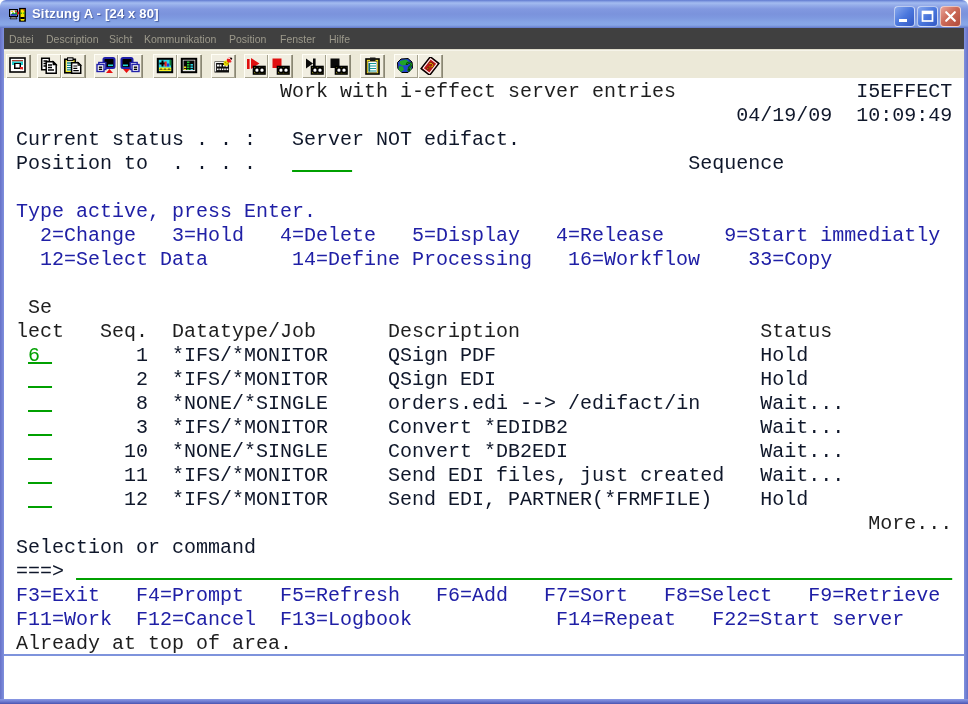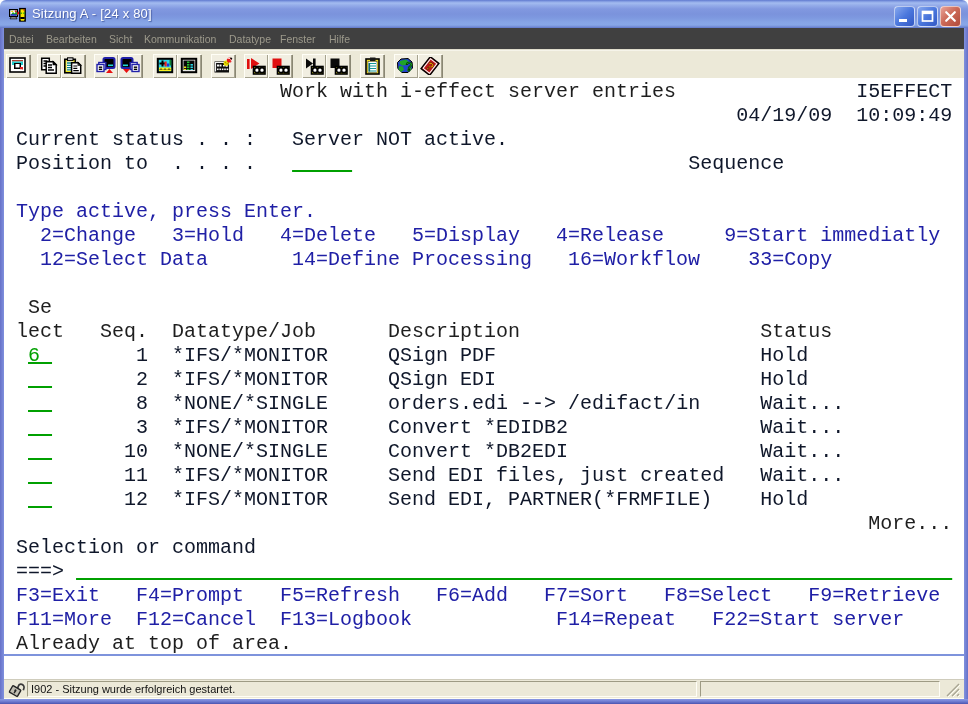--- a/index.html
+++ b/index.html
@@ -2,21 +2,21 @@
 <html><head>
 <meta charset="utf-8">
 <style>
 html,body{margin:0;padding:0;width:968px;height:704px;overflow:hidden;background:#fff;}
 body{font-family:"Liberation Sans",sans-serif;position:relative;}
 #win{position:absolute;left:0;top:0;width:968px;height:704px;}
 
 #title{position:absolute;left:0;top:0;width:968px;height:28px;border-radius:6px 6px 0 0;
 background:linear-gradient(to bottom,#5d77cd 0px,#7b94de 1px,#a3bbf0 3px,#96aeea 5px,#8198e0 9px,#7b93dc 14px,#7e99e0 18px,#86a4e6 22px,#88a7e8 25px,#7189d4 27px,#5f77c8 28px);}
 #ticon{position:absolute;left:9px;top:6px;width:17px;height:17px;}
-#ttext{position:absolute;left:32px;top:6px;font-size:13px;font-weight:normal;color:#fff;
+#ttext{position:absolute;left:32px;top:6px;font-size:13px;font-weight:bold;color:#fff;
 letter-spacing:0.2px;text-shadow:1px 1px 1px rgba(20,40,110,0.55);}
 .wbtn{position:absolute;top:6px;width:21px;height:21px;border-radius:4px;border:1px solid rgba(255,255,255,0.65);box-sizing:border-box;}
 #bmin{left:894px;background:linear-gradient(135deg,#88a8ee 0%,#4a77dd 50%,#3358c4 100%);}
 #bmax{left:917px;background:linear-gradient(135deg,#88a8ee 0%,#4a77dd 50%,#3358c4 100%);}
 #bclose{left:940px;background:linear-gradient(135deg,#e8a297 0%,#cd6a58 45%,#b04a3a 100%);}
 
 .vb{position:absolute;top:28px;width:4px;height:671px;}
 #vbl{left:0;background:linear-gradient(to right,#6671c8,#8091de);} #vbr{left:964px;background:linear-gradient(to left,#6671c8,#8091de);}
 #bottomb{position:absolute;left:0;top:699px;width:968px;height:5px;background:linear-gradient(to bottom,#8a9ae4 0px,#7583d6 2px,#5a64be 4px,#4a53ae 5px);}
 
@@ -69,24 +69,24 @@
         </svg></div>
     <div class="wbtn" id="bclose"><svg width="19" height="19" viewBox="0 0 19 19">
           <path d="M5.2 5.2 L13.8 13.8 M13.8 5.2 L5.2 13.8" stroke="#fff" stroke-width="2.2" stroke-linecap="round"></path>
         </svg></div>
   </div>
   <div class="vb" id="vbl"></div>
   <div class="vb" id="vbr"></div>
   <div id="bottomb"></div>
   <div id="menubar">
     <span class="mi" style="left:5px">Datei</span>
-    <span class="mi" style="left:42px">Bearbeiten</span>
+    <span class="mi" style="left:42px">Description</span>
     <span class="mi" style="left:105px">Sicht</span>
     <span class="mi" style="left:140px">Kommunikation</span>
-    <span class="mi" style="left:225px">Datatype</span>
+    <span class="mi" style="left:225px">Position</span>
     <span class="mi" style="left:276px">Fenster</span>
     <span class="mi" style="left:325px">Hilfe</span>
   </div>
   <div id="toolbar">
     <div class="tb" style="left:2px" id="tb1">
         <svg width="20" height="18" viewBox="0 0 20 18">
       <rect x="2" y="1" width="15" height="14" fill="#fff" stroke="#000" stroke-width="1.6"></rect>
       <rect x="4" y="3" width="11" height="1.5" fill="#b04030"></rect>
       <rect x="4" y="4.5" width="11" height="3.5" fill="#22cccc"></rect>
       <rect x="6" y="6" width="7" height="6" fill="#000"></rect>
@@ -265,59 +265,37 @@
         <rect x="4.5" y="1.5" width="11" height="15" fill="#b81818" stroke="#000" stroke-width="1.4"></rect>
         <rect x="6" y="3" width="8" height="12" fill="none" stroke="#f8f8f8" stroke-width="1"></rect>
         <text x="6.8" y="13" font-family="Liberation Sans" font-size="11" font-weight="bold" fill="#f8a800" stroke="#401000" stroke-width="0.4">?</text>
       </g>
     </svg>
       </div>
   </div>
   <div id="term">
       <pre id="pre">                       <span class="k">Work with i-effect server entries</span>               <span class="g">I5EFFECT</span>
                                                              <span class="g">04/19/09  10:09:49</span>
- <span class="g">Current status . . :   Server NOT active.</span>
+ <span class="g">Current status . . :   Server NOT edifact.</span>
  <span class="g">Position to  . . . .</span>   <span class="gu">     </span>                            <span class="g">Sequence</span>
 
  <span class="b">Type active, press Enter.</span>
    <span class="b">2=Change   3=Hold   4=Delete   5=Display   4=Release     9=Start immediatly</span>
    <span class="b">12=Select Data       14=Define Processing   16=Workflow    33=Copy</span>
 
   <span class="k">Se</span>
  <span class="k">lect   Seq.  Datatype/Job      Description</span>                    <span class="k">Status</span>
   <span class="gu">6 </span>       <span class="g">1  *IFS/*MONITOR     QSign PDF</span>                      <span class="g">Hold</span>
   <span class="gu">  </span>       <span class="g">2  *IFS/*MONITOR     QSign EDI</span>                      <span class="g">Hold</span>
   <span class="gu">  </span>       <span class="g">8  *NONE/*SINGLE     orders.edi --&gt; /edifact/in</span>     <span class="g">Wait...</span>
   <span class="gu">  </span>       <span class="g">3  *IFS/*MONITOR     Convert *EDIDB2</span>                <span class="g">Wait...</span>
   <span class="gu">  </span>      <span class="g">10  *NONE/*SINGLE     Convert *DB2EDI</span>                <span class="g">Wait...</span>
   <span class="gu">  </span>      <span class="g">11  *IFS/*MONITOR     Send EDI files, just created</span>   <span class="g">Wait...</span>
   <span class="gu">  </span>      <span class="g">12  *IFS/*MONITOR     Send EDI, PARTNER(*FRMFILE)</span>    <span class="g">Hold</span>
                                                                         <span class="k">More...</span>
  <span class="g">Selection or command</span>
  <span class="g">===&gt;</span> <span class="gu">                                                                         </span>
  <span class="b">F3=Exit   F4=Prompt   F5=Refresh   F6=Add   F7=Sort   F8=Select   F9=Retrieve</span>
- <span class="b">F11=More  F12=Cancel  F13=Logbook            F14=Repeat   F22=Start server</span>
+ <span class="b">F11=Work  F12=Cancel  F13=Logbook            F14=Repeat   F22=Start server</span>
  <span class="k">Already at top of area.</span></pre>
       <div style="position:absolute;left:0;top:576px;width:960px;height:2px;background:#7e93dc"></div>
     </div>
-  <div id="status">
-    <svg id="slock" style="position:absolute;left:3px;top:1px" width="20" height="17" viewBox="0 0 20 17">
-      <g transform="rotate(30 10 9)">
-        <path d="M9.5 6.5 V4.7 a3 3 0 0 1 6 0 V7" fill="none" stroke="#3a3a3a" stroke-width="1.7" transform="rotate(-14 12 6)"></path>
-        <rect x="4.2" y="7.2" width="9.4" height="7.4" rx="0.8" fill="#c0bdb0" stroke="#222" stroke-width="1.4"></rect>
-        <circle cx="8.9" cy="10.2" r="1.1" fill="#222"></circle>
-        <rect x="8.4" y="10.6" width="1.4" height="2.6" fill="#222"></rect>
-      </g>
-    </svg>
-    <div class="sp" id="sp1">
-        <div id="sptext">I902 - Sitzung wurde erfolgreich gestartet.</div>
-      </div>
-    <div class="sp" id="sp2"></div>
-    <svg id="grip" viewBox="0 0 16 14">
-      <g stroke="#a8a592" stroke-width="1.4">
-          <path d="M14 1 L2 13 M14 6 L7 13 M14 11 L12 13"></path>
-        </g>
-      <g stroke="#fffef4" stroke-width="1">
-          <path d="M15 2 L3 14 M15 7 L8 14 M15 12 L13 14"></path>
-        </g>
-    </svg>
-  </div>
 </div>
 
 </body></html>

